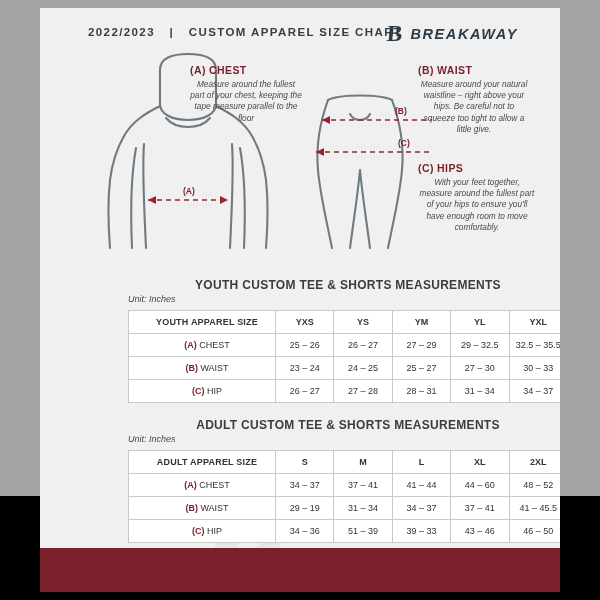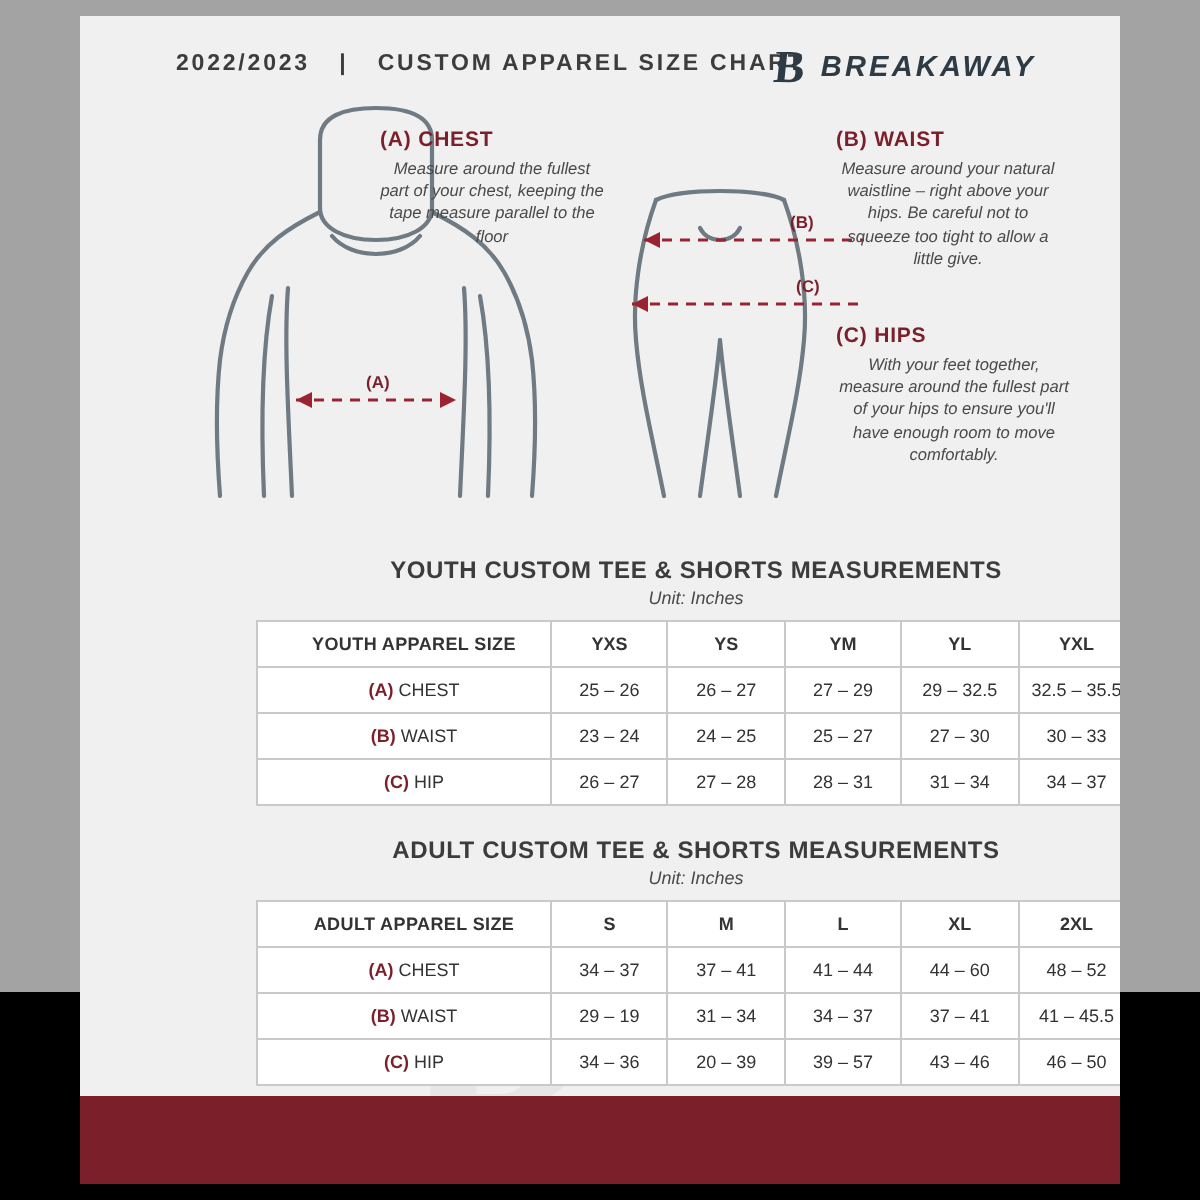--- a/index.html
+++ b/index.html
@@ -131,21 +131,20 @@
   
   .tbl-block { position: absolute; left: 40px; width: 440px; padding-left: 48px; }
   .tbl-title {
     text-align: center;
     font-size: 12px;
     font-weight: bold;
     color: #3c3c3c;
     letter-spacing: .3px;
   }
   .tbl-sub {
-    text-align: center;
     font-size: 9px;
     font-style: italic;
     color: #4a4a4a;
     margin-top: 2px;
     margin-bottom: 6px;
   }
   table {
     width: 440px;
     border-collapse: collapse;
     background: #ffffff;
@@ -344,22 +343,22 @@
             <td class="rowhead"><span class="mark">(B)</span> <span>WAIST</span></td>
             <td>29 – 19</td>
             <td>31 – 34</td>
             <td>34 – 37</td>
             <td>37 – 41</td>
             <td>41 – 45.5</td>
           </tr>
           <tr>
             <td class="rowhead"><span class="mark">(C)</span> <span>HIP</span></td>
             <td>34 – 36</td>
-            <td>20 – 39</td>
-            <td>39 – 57</td>
+            <td>51 – 39</td>
+            <td>39 – 33</td>
             <td>43 – 46</td>
             <td>46 – 50</td>
           </tr>
         </tbody>
       </table>
     </div>
 
     <div class="band"></div>
   </div>
 </div>

